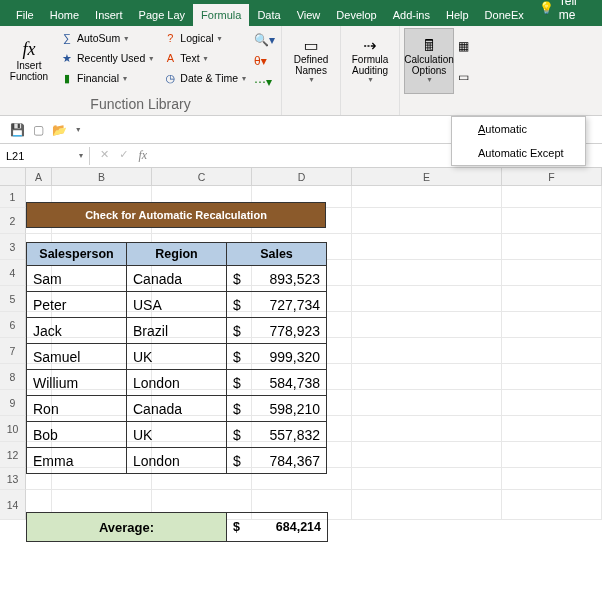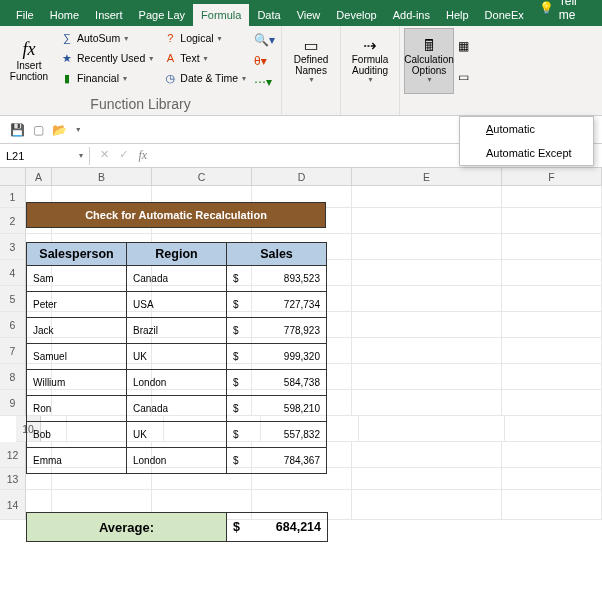--- a/index.html
+++ b/index.html
@@ -18,21 +18,21 @@
 .group-body { flex: 1; display: flex; gap: 2px; }
 .btn-big { display: flex; flex-direction: column; align-items: center; justify-content: center; width: 50px; font-size: 10px; text-align: center; line-height: 1.1; cursor: pointer; padding: 2px; border: 1px solid transparent; }
 .btn-big.highlighted { background: #d4d4d4; border: 1px solid #b0b0b0; }
 .btn-sm-row { display: flex; flex-direction: column; gap: 0; }
 .btn-sm { display: flex; align-items: center; gap: 3px; font-size: 10.5px; padding: 3px 4px; cursor: pointer; white-space: nowrap; }
 .btn-sm .ico { width: 14px; height: 14px; display: inline-flex; align-items: center; justify-content: center; font-size: 11px; }
 .dd { font-size: 8px; color: #666; margin-left: 1px; }
 .ico-fx { font-style: italic; font-family: serif; font-size: 18px; }
 
 
-.dropdown { position: absolute; right: 8px; top: 90px; background: #fff; border: 1px solid #c0c0c0; box-shadow: 2px 2px 6px rgba(0,0,0,0.2); width: 135px; z-index: 10; }
+.dropdown { position: absolute; right: 16px; top: 90px; background: #fff; border: 1px solid #c0c0c0; box-shadow: 2px 2px 6px rgba(0,0,0,0.2); width: 135px; z-index: 10; }
 .dropdown .mi { padding: 6px 8px 6px 26px; font-size: 11px; position: relative; cursor: pointer; }
 .dropdown .mi.checked::before { content: "✓"; position: absolute; left: 8px; top: 5px; }
 .dropdown .mi.sel { border: 2px solid #e03030; margin: 1px; padding: 4px 6px 4px 24px; }
 .dropdown .mi .u { text-decoration: underline; }
 
 
 .qat { background: #fff; border-bottom: 1px solid #d0d0d0; height: 28px; display: flex; align-items: center; padding-left: 10px; gap: 8px; color: #217346; }
 
 
 .fbar { display: flex; align-items: center; border-bottom: 1px solid #d0d0d0; height: 24px; }
@@ -47,21 +47,21 @@
 .colhead { border-right: 1px solid #d4d4d4; text-align: center; font-size: 10.5px; color: #555; line-height: 18px; }
 .cA { width: 26px; } .cB { width: 100px; } .cC { width: 100px; } .cD { width: 100px; } .cE { width: 150px; } .cF { width: 100px; }
 
 .rows { }
 .row { display: flex; }
 .rowhead { width: 26px; background: #f1f1f1; border-right: 1px solid #d4d4d4; border-bottom: 1px solid #e7e7e7; text-align: center; font-size: 10.5px; color: #555; display: flex; align-items: center; justify-content: center; }
 .cell { border-right: 1px solid #e7e7e7; border-bottom: 1px solid #e7e7e7; padding: 0 4px; font-size: 12px; display: flex; align-items: center; overflow: hidden; }
 .title-banner { position: absolute; left: 26px; top: 34px; width: 300px; height: 26px; background: #8b5a2b; color: #fff; font-weight: bold; display: flex; align-items: center; justify-content: center; font-size: 11px; border: 1px solid #333; }
 .tbl { position: absolute; left: 26px; top: 74px; border: 1px solid #333; border-collapse: collapse; }
 .tbl th { background: #b7cde4; border: 1px solid #333; padding: 4px 0; font-size: 12.5px; font-weight: bold; text-align: center; }
-.tbl td { border: 1px solid #333; padding: 4px 6px; font-size: 10px; height: 26px; }
+.tbl td { border: 1px solid #333; padding: 4px 6px; font-size: 14px; height: 26px; }
 .tbl .col1 { width: 100px; } .tbl .col2 { width: 100px; } .tbl .col3 { width: 100px; }
 .money { display: flex; justify-content: space-between; }
 .avg-row { position: absolute; left: 26px; border: 1px solid #333; display: flex; }
 .avg-lbl { width: 200px; background: #d4e7c5; font-weight: bold; display: flex; align-items: center; justify-content: center; border-right: 1px solid #333; height: 28px; font-size: 13px; }
 .avg-val { width: 100px; display: flex; align-items: center; justify-content: space-between; padding: 0 6px; font-weight: bold; height: 28px; font-size: 12.5px; }
 </style>
 </head>
 <body>
 
 <div class="titlebar">
@@ -280,21 +280,21 @@
       </div>
       <div class="row" style="height: 26px;">
         <div class="rowhead">9</div>
         <div class="cell cA"></div>
         <div class="cell cB"></div>
         <div class="cell cC"></div>
         <div class="cell cD"></div>
         <div class="cell cE"></div>
         <div class="cell cF"></div>
       </div>
-      <div class="row" style="height: 26px; margin-left: 16px;">
+      <div class="row" style="height: 26px;">
         <div class="rowhead">10</div>
         <div class="cell cA"></div>
         <div class="cell cB"></div>
         <div class="cell cC"></div>
         <div class="cell cD"></div>
         <div class="cell cE"></div>
         <div class="cell cF"></div>
       </div>
       <div class="row" style="height: 26px;">
         <div class="rowhead">12</div>

